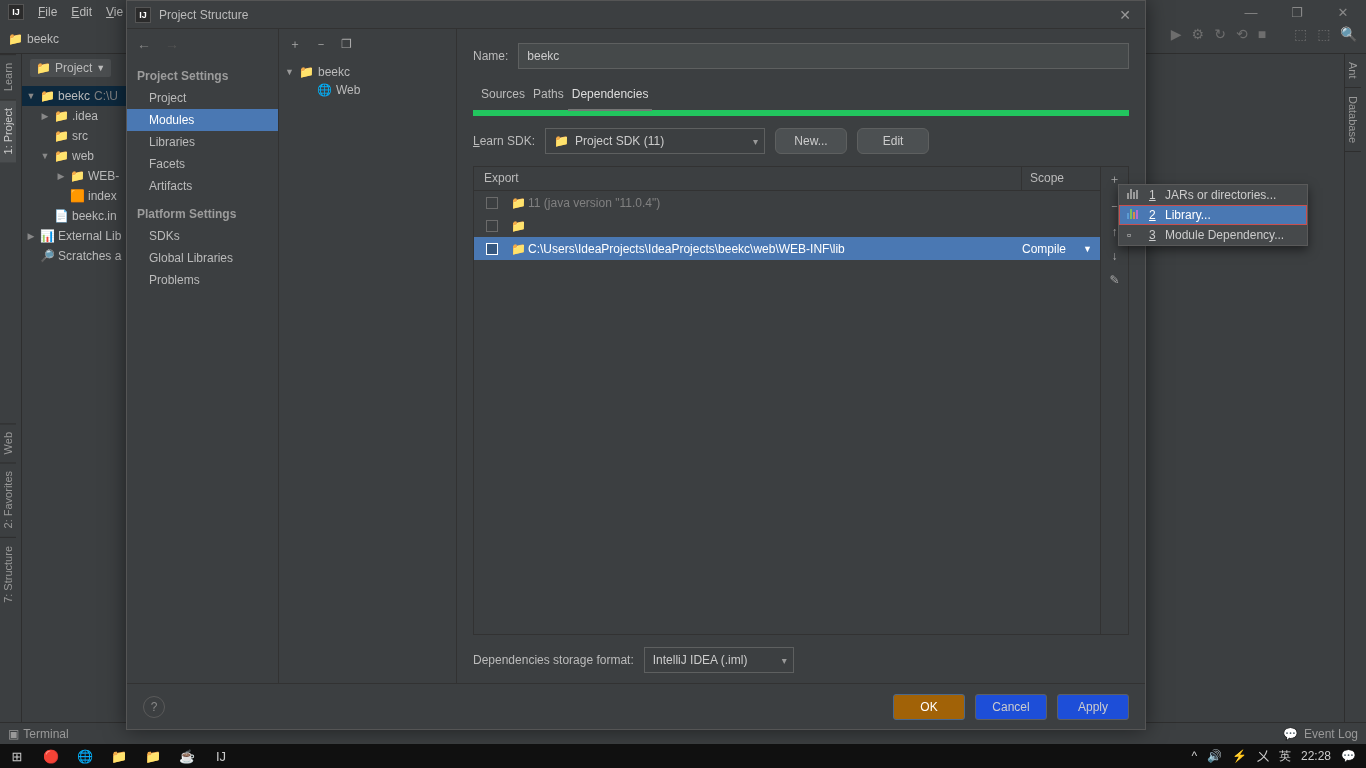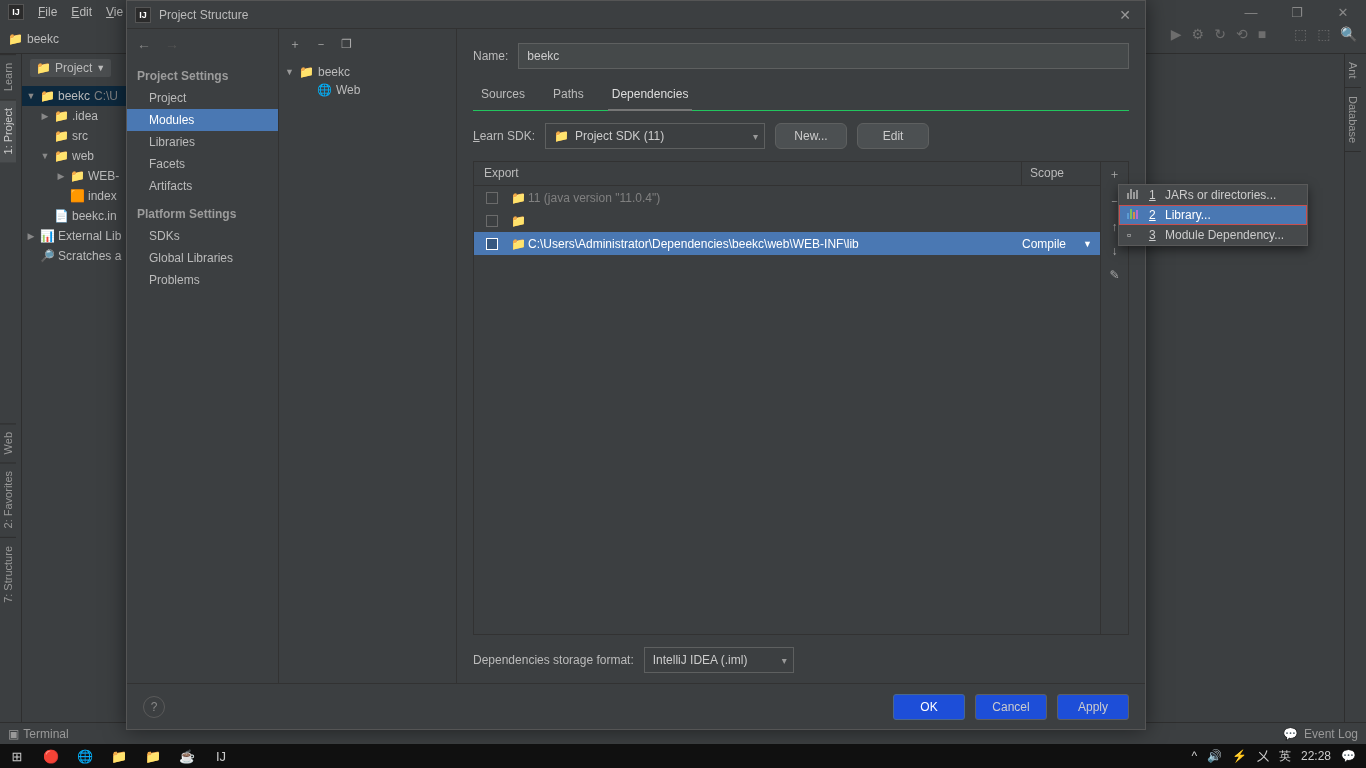--- a/index.html
+++ b/index.html
@@ -43,21 +43,21 @@
 
 
 .dialog { position:absolute; left:126px; top:0; width:1020px; height:730px; background:#3c3f41; border:1px solid #555; box-shadow:0 0 20px rgba(0,0,0,.5); display:flex; flex-direction:column; }
 .dlg-title { height:28px; display:flex; align-items:center; padding:0 8px; color:#bbb; border-bottom:1px solid #323232; }
 .dlg-title .logo { width:16px; height:16px; background:#2b2b2b; border:1px solid #555; display:inline-flex; align-items:center; justify-content:center; font-size:9px; font-weight:bold; color:#fff; margin-right:8px; }
 .dlg-title .close { margin-left:auto; font-size:14px; color:#999; padding:0 6px; }
 .dlg-body { flex:1; display:flex; min-height:0; }
 .dlg-footer { height:46px; border-top:1px solid #323232; display:flex; align-items:center; justify-content:flex-end; gap:10px; padding:0 16px; }
 .dlg-footer .help { width:22px; height:22px; border:1px solid #5a5a5a; border-radius:11px; display:flex; align-items:center; justify-content:center; color:#888; margin-right:auto; }
 .btn { min-width:72px; height:26px; background:#1d4ed8; border:1px solid #5e6060; color:#ccc; padding:0 16px; display:inline-flex; align-items:center; justify-content:center; border-radius:3px; }
-.btn.primary { background:#1d4ed8; border-color:#4a688c; color:#fff; }
+.btn.primary { background:#a16207; border-color:#4a688c; color:#fff; }
 
 
 .dlg-nav { width:152px; background:#3c3f41; border-right:1px solid #323232; display:flex; flex-direction:column; }
 .dlg-nav-hdr { height:30px; display:flex; align-items:center; gap:14px; padding:0 10px; color:#888; }
 .dlg-nav-hdr span { font-size:14px; }
 .nav-section { color:#9c9c9c; font-weight:bold; padding:10px 10px 4px; }
 .nav-item { padding:4px 10px 4px 22px; color:#bbb; }
 .nav-item.sel { background:#4a78b3; color:#fff; }
 
 
@@ -65,21 +65,21 @@
 .mods-tb { height:30px; display:flex; align-items:center; gap:14px; padding:0 10px; color:#aaa; font-size:14px; }
 .mods-tree { padding:4px 0; }
 .mrow { display:flex; align-items:center; gap:4px; padding:2px 6px; color:#bbb; }
 .mrow .tw{width:10px;font-size:9px;color:#999}
 
 
 .dlg-detail { flex:1; padding:14px 16px 10px; display:flex; flex-direction:column; gap:12px; min-width:0; }
 .row { display:flex; align-items:center; gap:10px; }
 .lbl { color:#bbb; }
 .input { flex:1; height:26px; background:#45494a; border:1px solid #5e6060; color:#ccc; padding:0 8px; }
-.tabs { display:flex; gap:20px; border-bottom:1px solid #22c55e; padding:0 4px; }
+.tabs { display:flex; border-bottom:6px solid #22c55e; padding:0 4px; }
 .tab { padding:6px 4px 8px; color:#bbb; }
 .tab.active { color:#ddd; border-bottom:2px solid #767676; margin-bottom:-1px; }
 .combo { height:26px; background:#3c3f41; border:1px solid #5e6060; color:#ccc; padding:0 22px 0 8px; display:inline-flex; align-items:center; gap:6px; position:relative; min-width:220px; }
 .combo::after { content:"▾"; position:absolute; right:6px; color:#999; font-size:10px; }
 .smbtn { height:26px; min-width:72px; background:#4c5052; border:1px solid #5e6060; color:#ccc; display:inline-flex; align-items:center; justify-content:center; border-radius:6px; }
 
 
 .dep-wrap { flex:1; display:flex; border:1px solid #323232; min-height:0; }
 .dep-table { flex:1; display:flex; flex-direction:column; background:#3c3f41;justify-content:space-between; }
 .dep-head { display:flex; height:24px; border-bottom:1px solid #323232; }
@@ -317,21 +317,21 @@
                 </span>
                 <span class="ic">📁</span>
                 <span class="txt"><span class="link"><module source=""></module></span></span>
                 <span class="scope"></span>
               </div>
               <div class="drow sel">
                 <span class="chk">
                   <span></span>
                 </span>
                 <span class="ic">📁</span>
-                <span class="txt"><span class="">C:\Users\Administrator\Dependencies\beekc\web\WEB-INF\lib</span></span>
+                <span class="txt"><span class="">C:\Users\IdeaProjects\IdeaProjects\beekc\web\WEB-INF\lib</span></span>
                 <span class="scope">Compile<span style="font-size:9px">▼</span></span>
               </div>
             </div>
         </div>
         <div class="dep-side">
           <span>＋</span>
           <span>－</span>
           <span>↑</span>
           <span>↓</span>
           <span>✎</span>

